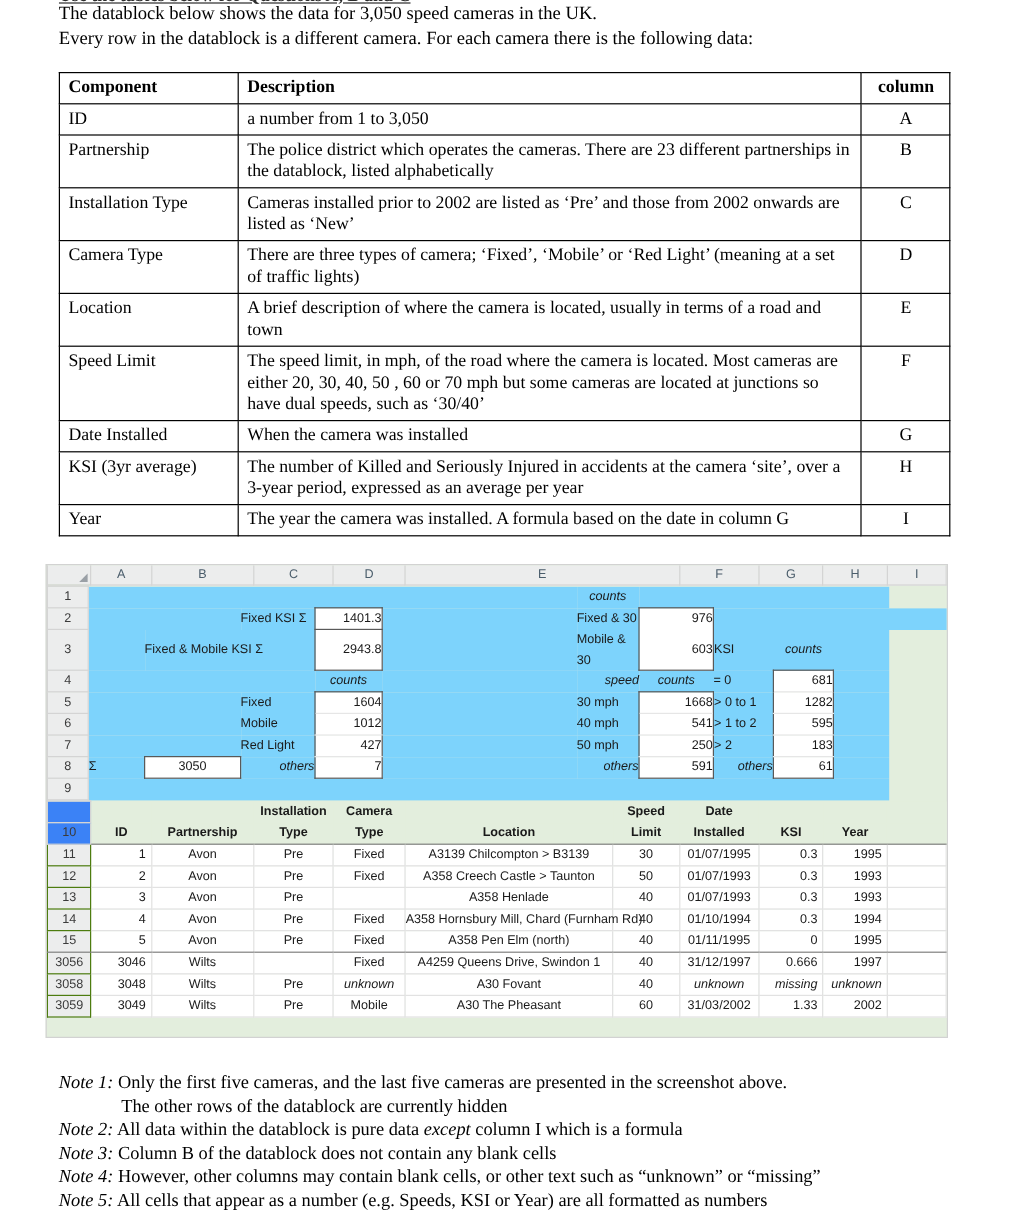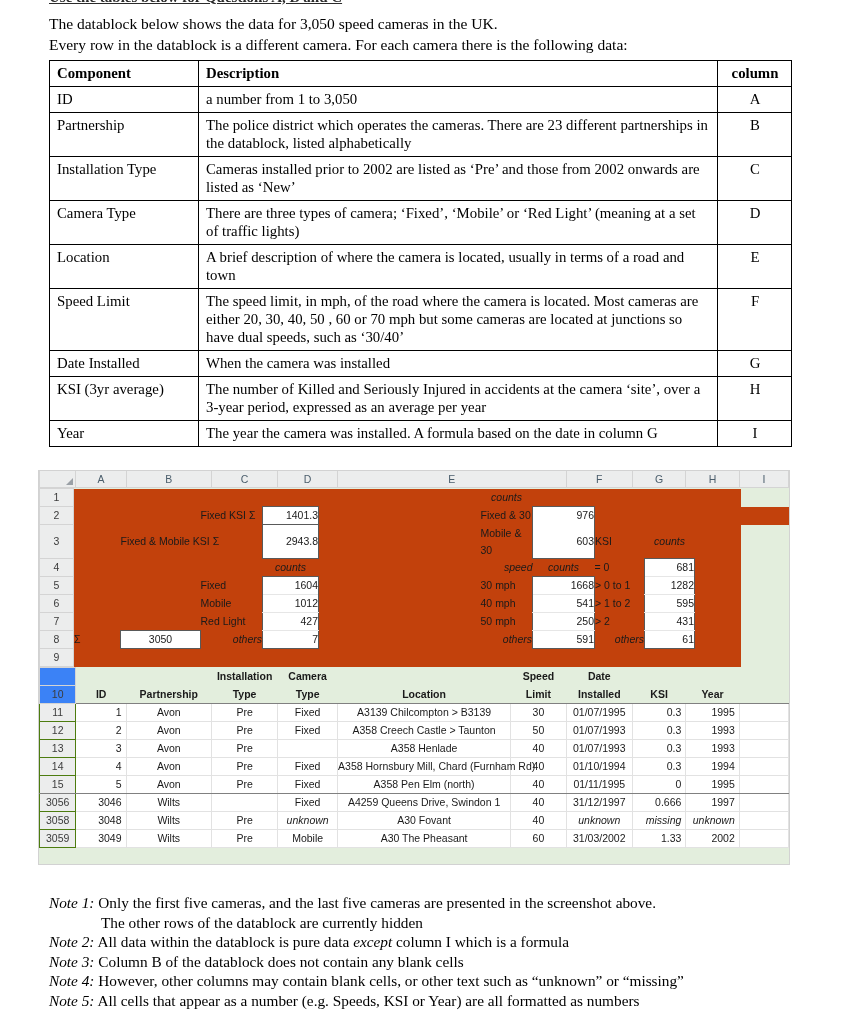--- a/index.html
+++ b/index.html
@@ -19,21 +19,21 @@
     font-family:"Liberation Serif", serif;
     font-weight:bold; font-size:15px;
     text-decoration:underline;
     white-space:nowrap;
     overflow:hidden;
     color:#2b2b2b;
   }
 
   
   .intro{
-    position:absolute; left:49px; top:13px; width:742px;
+    position:absolute; left:49px; top:1px; width:742px;
     font-size:15.5px; line-height:21px;
   }
   .intro div{white-space:nowrap;}
 
   
   table.comp{
     position:absolute; left:49px; top:60px;
     width:743px;
     border-collapse:collapse;
     font-size:14.8px;
@@ -88,21 +88,21 @@
   td.rh{
     background:#eceded;
     border:1px solid #d4d4d4;
     text-align:center;
     color:#3b3b3b;
     font-size:10.5px;
     width:34px;
   }
 
   
-  .gridcell{background:#c2410c;border:none;}
+  .gridcell{background:#7dd3fc;border:none;}
 
   .lbl-r{text-align:left;padding-right:3px;font-weight:bold;}
   .lbl-r-it{text-align:right;padding-right:3px;font-style:italic;}
   .ctr{text-align:center;}
   .ctr-it{text-align:center;font-style:italic;}
   .num{
     background:#ffffff;
     text-align:right;
     padding-right:5px;
     border-left:1px solid #595959;
@@ -332,21 +332,21 @@
 
     <tr>
       <td class="rh">7</td>
       <td class="gridcell" colspan="2"></td>
       <td class="gridcell lbl-r">Red Light</td>
       <td class="num mid">427</td>
       <td class="gridcell" colspan="2"></td>
       <td class="gridcell lbl-r">50 mph</td>
       <td class="num mid">250</td>
       <td class="gridcell lbl-r">&gt; 2</td>
-      <td class="num mid">431</td>
+      <td class="num mid">183</td>
       <td class="gridcell"></td>
     </tr>
 
     <tr>
       <td class="rh">8</td>
       <td class="gridcell lbl-r">Σ</td>
       <td class="num solo ctr" style="text-align:center">3050</td>
       <td class="gridcell lbl-r-it">others</td>
       <td class="num bot">7</td>
       <td class="gridcell" colspan="2"></td>

